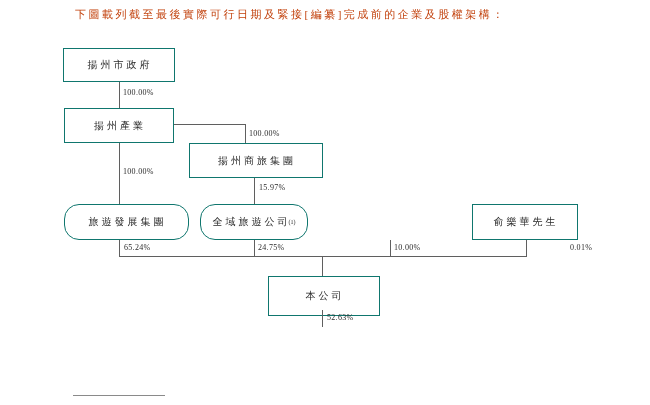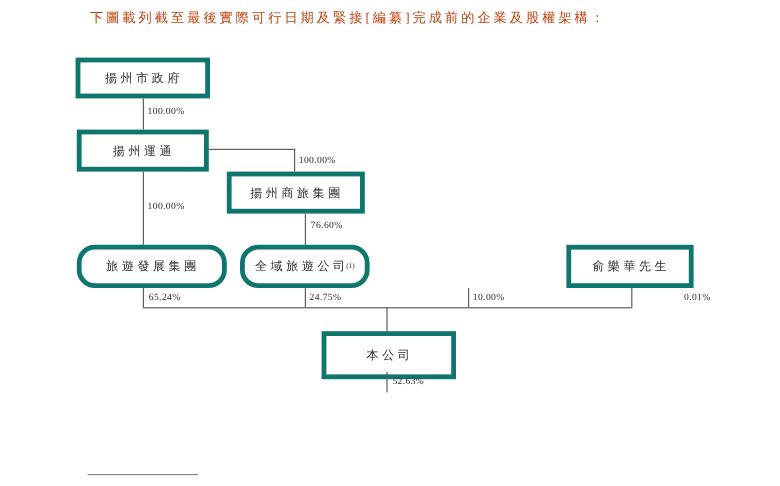--- a/index.html
+++ b/index.html
@@ -16,21 +16,21 @@
     position: absolute;
     left: 75px;
     top: 7px;
     font-size: 11px;
     letter-spacing: 2.5px;
     color: #c2410c;
     white-space: nowrap;
   }
   .node {
     position: absolute;
-    border: 4px solid #0f766e;
+    border: 1px solid #0f766e;
     background: #ffffff;
     display: flex;
     align-items: center;
     justify-content: center;
     font-size: 10px;
     letter-spacing: 3px;
     color: #2b2b2b;
     white-space: nowrap;
   }
   .node sup {
@@ -56,21 +56,21 @@
     left: 73px;
     top: 395px;
     width: 92px;
     height: 1px;
     background: #8a8a8a;
   }
 
   
   #node-gov       { left: 63px;  top: 48px;  width: 112px; height: 34px; }
   #node-industry  { left: 64px;  top: 108px; width: 110px; height: 35px; }
-  #node-shanglv   { left: 189px; top: 143px; width: 115px; height: 35px; }
+  #node-shanglv   { left: 189px; top: 143px; width: 134px; height: 35px; }
   #node-tourism   { left: 64px;  top: 204px; width: 125px; height: 36px; border-radius: 15px; }
   #node-quanyu    { left: 200px; top: 204px; width: 108px; height: 36px; border-radius: 15px; }
   #node-canalfund { left: 336px; top: 204px; width: 107px; height: 36px; }
   #node-mryu      { left: 472px; top: 204px; width: 106px; height: 36px; }
   #node-company   { left: 268px; top: 276px; width: 112px; height: 40px; }
   #node-yuntong   { left: 268px; top: 327px; width: 112px; height: 33px; }
 
   
   #ln-gov-industry        { left: 119px; top: 82px;  width: 1px;   height: 26px; }
   #ln-industry-right      { left: 174px; top: 124px; width: 72px;  height: 1px;  }
@@ -101,21 +101,21 @@
 
 <div class="page">
 
   <div class="header">下圖載列截至最後實際可行日期及緊接[編纂]完成前的企業及股權架構：</div>
 
   <div class="node" id="node-gov">
     <span>揚州市政府</span>
       <sup></sup>
   </div>
   <div class="node" id="node-industry">
-    <span>揚州運通</span>
+    <span>揚州產業</span>
       <sup></sup>
   </div>
   <div class="node" id="node-shanglv">
     <span>揚州商旅集團</span>
       <sup></sup>
   </div>
   <div class="node" id="node-tourism">
     <span>旅遊發展集團</span>
       <sup></sup>
   </div>
@@ -141,21 +141,21 @@
   <div class="line" id="ln-quanyu-drop"></div>
   <div class="line" id="ln-canalfund-drop"></div>
   <div class="line" id="ln-mryu-drop"></div>
   <div class="line" id="ln-bus"></div>
   <div class="line" id="ln-bus-company"></div>
   <div class="line" id="ln-company-yuntong"></div>
 
   <div class="pct" id="pct-gov-industry">100.00%</div>
   <div class="pct" id="pct-industry-shanglv">100.00%</div>
   <div class="pct" id="pct-industry-tourism">100.00%</div>
-  <div class="pct" id="pct-shanglv-quanyu">76.60%</div>
+  <div class="pct" id="pct-shanglv-quanyu">15.97%</div>
   <div class="pct" id="pct-tourism-company">65.24%</div>
   <div class="pct" id="pct-quanyu-company">24.75%</div>
   <div class="pct" id="pct-canalfund-company">10.00%</div>
   <div class="pct" id="pct-mryu-company">0.01%</div>
   <div class="pct" id="pct-company-yuntong">52.63%</div>
 
   <div class="footnote-rule"></div>
 
 </div>
 

